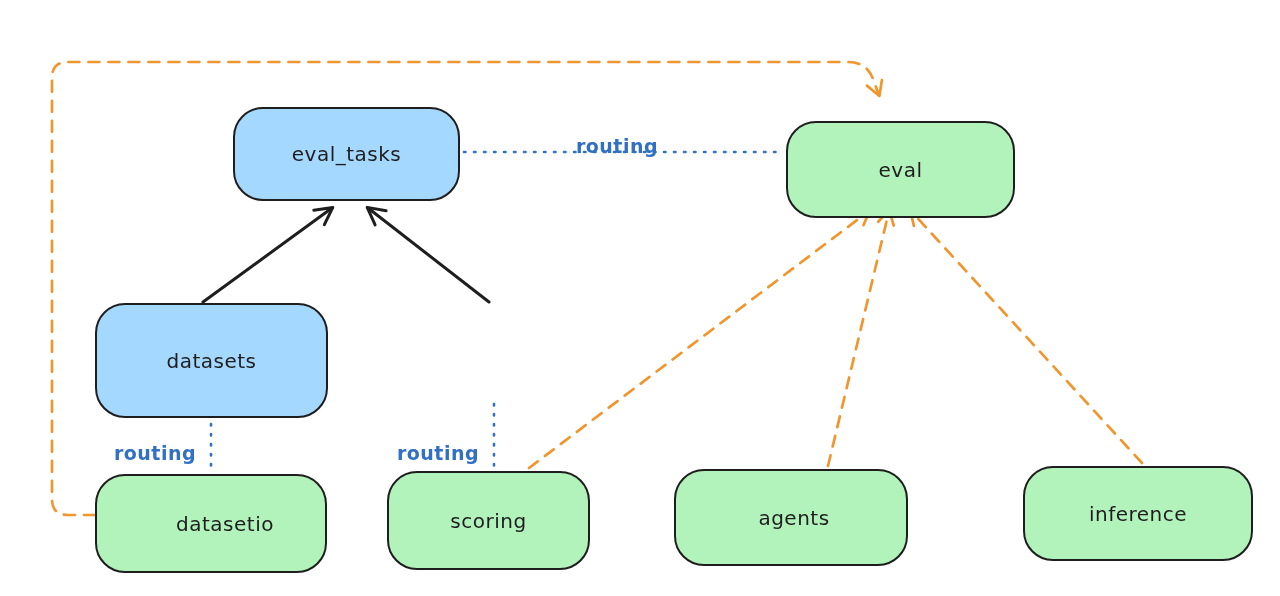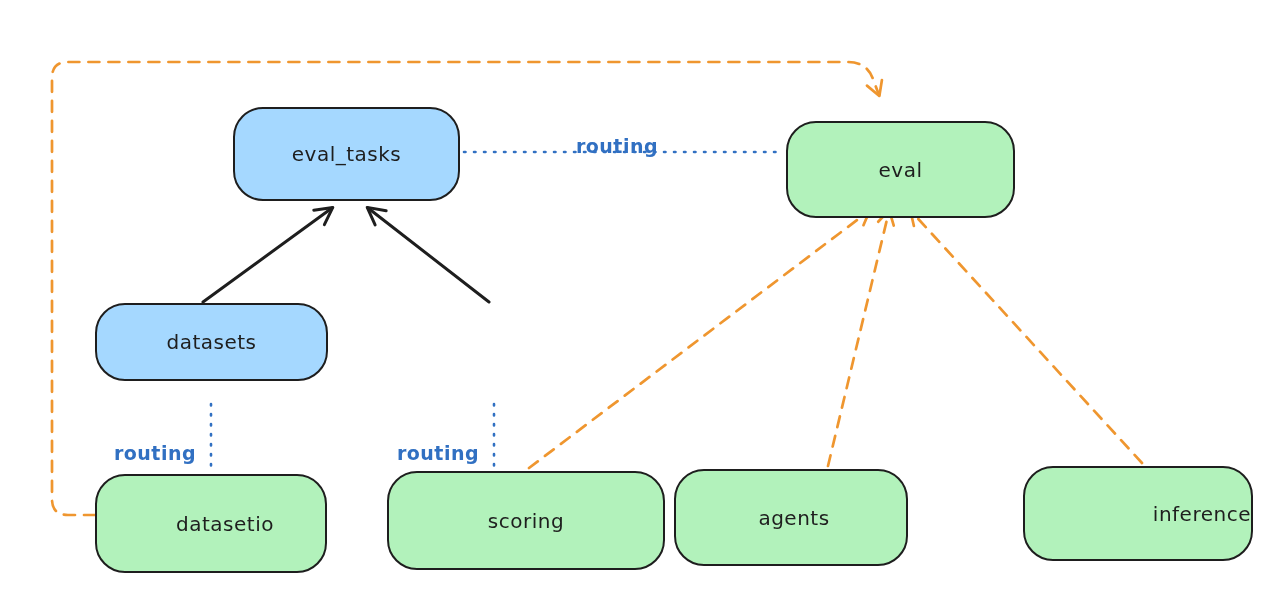--- a/index.html
+++ b/index.html
@@ -86,38 +86,38 @@
   </svg>
 
   <div class="node node-blue" style="left:233px;  top:107px; width:227px; height:94px;">
     <span>eval_tasks</span>
   </div>
 
   <div class="node node-green" style="left:786px;  top:121px; width:229px; height:97px;">
     <span>eval</span>
   </div>
 
-  <div class="node node-blue" style="left:95px;   top:303px; width:233px; height:78px;">
+  <div class="node node-blue" style="left:95px;   top:303px; width:233px; height:115px;">
     <span>datasets</span>
   </div>
 
 
   <div class="node node-green" style="left:95px;   top:474px; width:232px; height:99px;padding-left:28px;">
     <span>datasetio</span>
   </div>
 
-  <div class="node node-green" style="left:387px;  top:471px; width:278px; height:99px;">
+  <div class="node node-green" style="left:387px;  top:471px; width:203px; height:99px;">
     <span>scoring</span>
   </div>
 
   <div class="node node-green" style="left:674px;  top:469px; width:234px; height:97px;padding-left:6px;">
     <span>agents</span>
   </div>
 
-  <div class="node node-green" style="left:1023px; top:466px; width:230px; height:95px;justify-content:flex-end;">
+  <div class="node node-green" style="left:1023px; top:466px; width:230px; height:95px;">
     <span>inference</span>
   </div>
 
   <div class="edge-label" style="left:562px; top:119px;">routing</div>
 
   <div class="edge-label" style="left:100px; top:426px;">routing</div>
 
   <div class="edge-label" style="left:383px; top:426px;">routing</div>
 
 </div>

